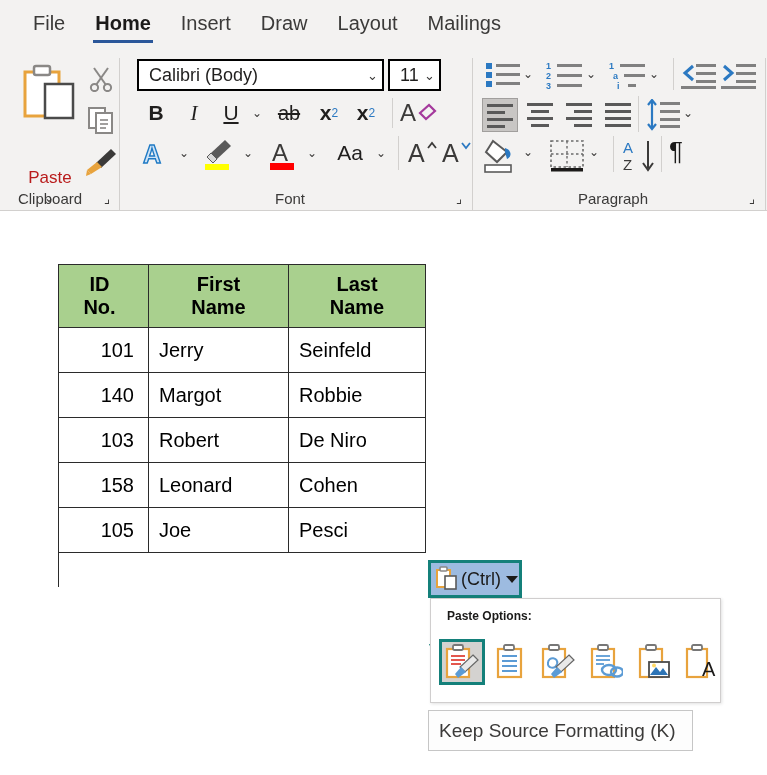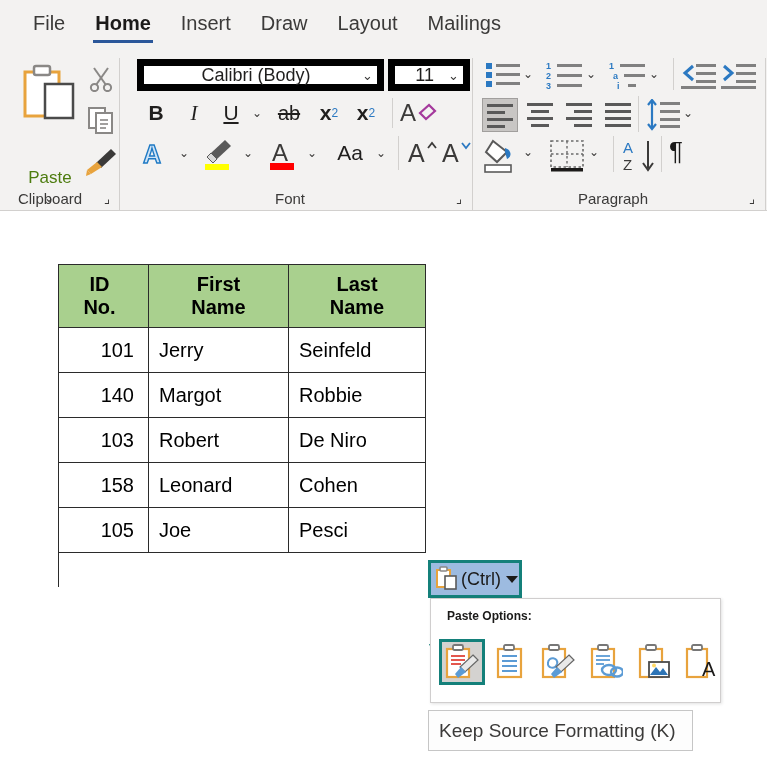--- a/index.html
+++ b/index.html
@@ -57,28 +57,28 @@
   .rbtn {
     position: absolute;
     display: flex; align-items: center; justify-content: center;
     color: #3b3a39; cursor: default; user-select: none;
   }
   .chev { font-size: 12px; color: #3b3a39; line-height: 1; }
 
   
   .clip-paste-label {
     position: absolute; left: 14px; top: 118px; width: 72px;
-    text-align: center; font-size: 17px; color: #4d7c0f;
+    text-align: center; font-size: 17px; color: #b91c1c;
   }
 
   
   .combo {
-    position: absolute; background: #fff; border: 7px solid #000000;
+    position: absolute; background: #fff; border: 2px solid #000000;
     display: flex; align-items: center; padding: 0 4px 0 10px;
-    font-size: 18px; color: #201f1e; text-align: center;
+    font-size: 18px; color: #201f1e;
   }
   .combo .val { flex: 1; white-space: nowrap; overflow: hidden; }
   .combo .cv { font-size: 13px; color: #3b3a39; padding-left: 4px; }
 
   .fbtn { position: absolute; font-size: 21px; color: #201f1e;
           display: flex; align-items: center; justify-content: center; cursor: default; }
 
   
   .pg-icon { position: absolute; cursor: default; }
   .align-sel {
@@ -231,21 +231,21 @@
       <div class="dlg-launcher" style="left:104px;">⌟</div>
     </div>
 
     <div class="rgroup" style="left:120px; width:352px;">
 
       <div class="combo" style="left:17px; top:9px; width:247px; height:32px;">
         <span class="val">Calibri (Body)</span>
         <span class="cv">⌄</span>
       </div>
 
-      <div class="combo" style="left:268px; top:9px; width:82px; height:32px;">
+      <div class="combo" style="left:268px; top:9px; width:53px; height:32px;">
         <span class="val">11</span>
         <span class="cv">⌄</span>
       </div>
 
       <div class="fbtn" style="left:22px; top:48px; width:28px; height:30px; font-weight:bold;">B</div>
       <div class="fbtn" style="left:60px; top:48px; width:28px; height:30px; font-style:italic; font-family:'Liberation Serif',serif;">I</div>
       <div class="fbtn" style="left:97px; top:48px; width:28px; height:30px; text-decoration:underline;">U</div>
       <div class="fbtn" style="left:126px; top:50px; width:22px; height:26px;">
           <span class="chev">⌄</span>
         </div>

